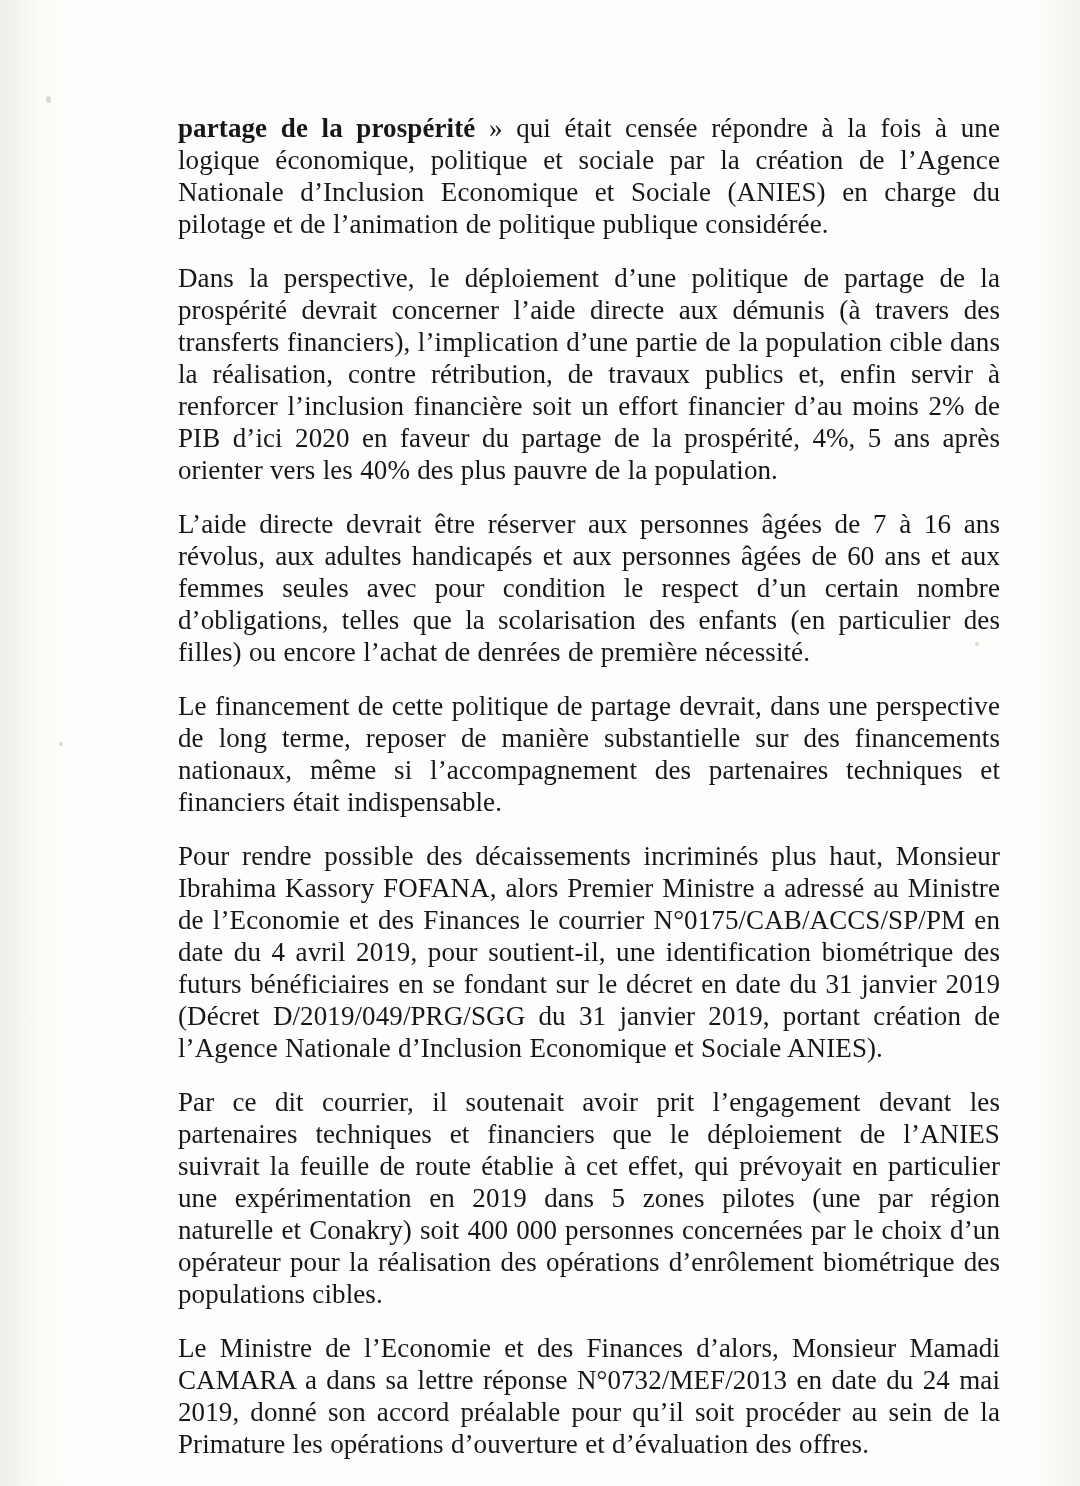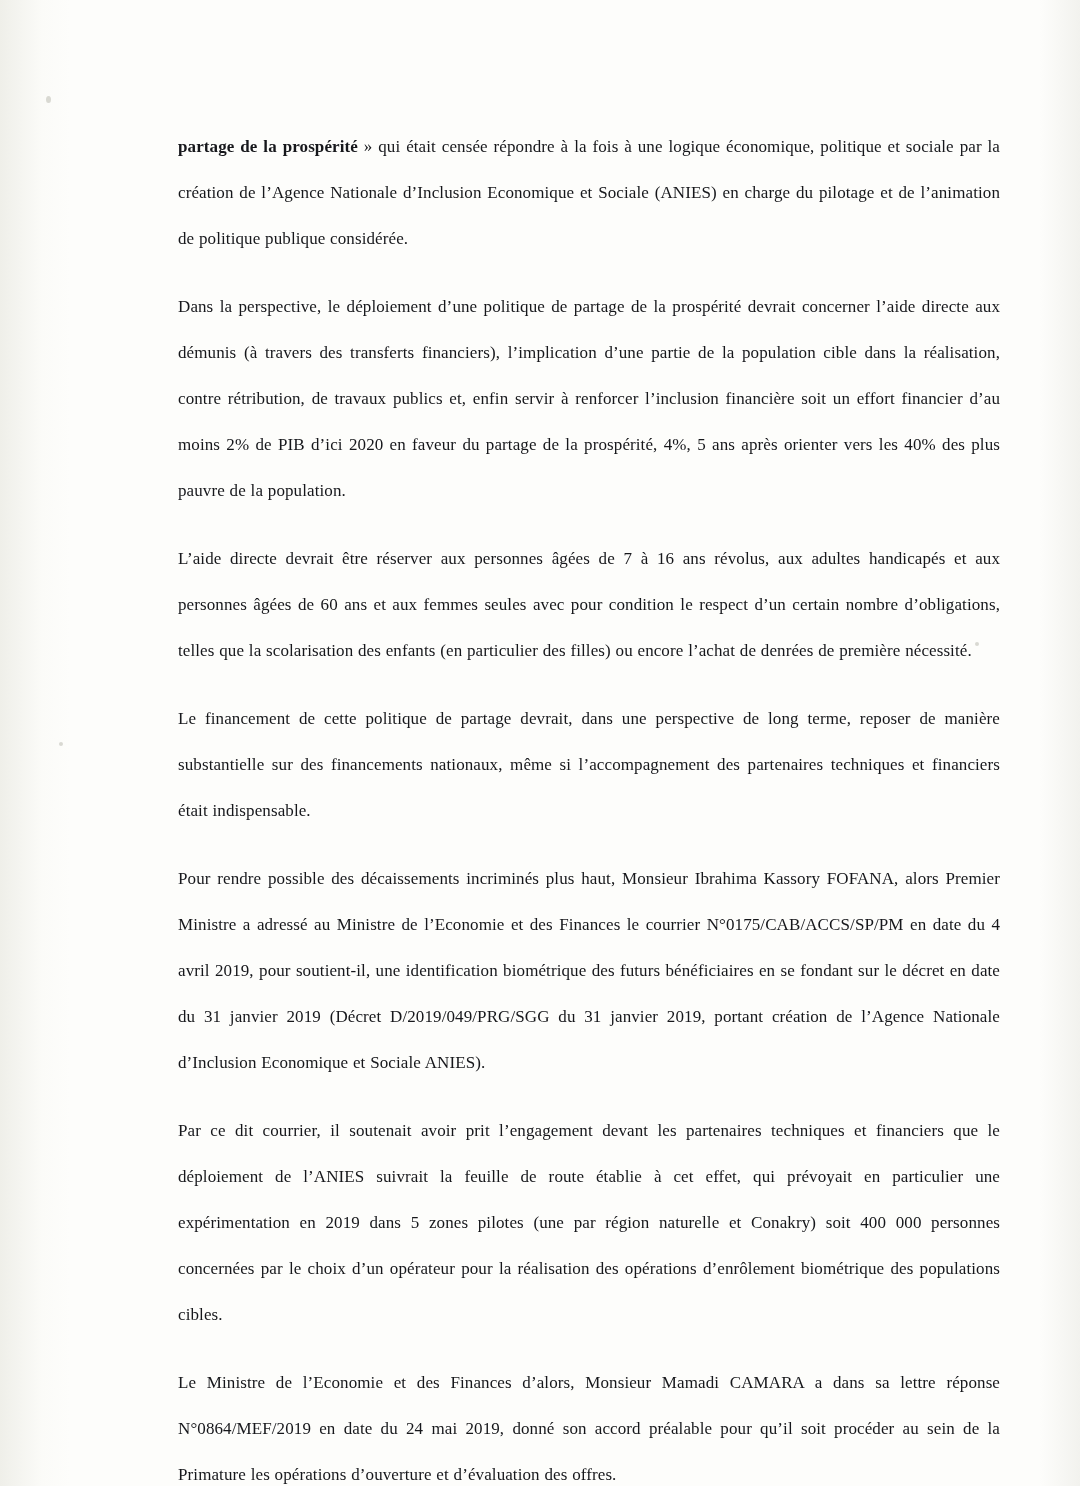--- a/index.html
+++ b/index.html
@@ -44,23 +44,23 @@
     border-radius: 50%;
     pointer-events: none;
   }
   .content {
     position: absolute;
     left: 178px;
     top: 112px;
     width: 822px;
   }
   p.para {
-    margin: 12px 0 22px 0;
-    font-size: 17px;
-    line-height: 46px;
+    margin: 0 0 22px 0;
+    font-size: 27px;
+    line-height: 32px;
     text-align: justify;
     text-justify: inter-word;
     letter-spacing: 0.1px;
     word-spacing: 0.4px;
   }
   p.para:last-child {
     margin-bottom: 0;
   }
   b.bold {
     font-weight: bold;
@@ -82,18 +82,18 @@
 
     <p class="para"><span>L’aide directe devrait être réserver aux personnes âgées de 7 à 16 ans révolus, aux adultes handicapés et aux personnes âgées de 60 ans et aux femmes seules avec pour condition le respect d’un certain nombre d’obligations, telles que la scolarisation des enfants (en particulier des filles) ou encore l’achat de denrées de première nécessité.</span></p>
 
     <p class="para"><span>Le financement de cette politique de partage devrait, dans une perspective de long terme, reposer de manière substantielle sur des financements nationaux, même si l’accompagnement des partenaires techniques et financiers était indispensable.</span></p>
 
     <p class="para"><span>Pour rendre possible des décaissements incriminés plus haut, Monsieur Ibrahima Kassory FOFANA, alors Premier Ministre a adressé au Ministre de l’Economie et des Finances le courrier N°0175/CAB/ACCS/SP/PM en date du 4 avril 2019, pour soutient-il, une identification biométrique des futurs bénéficiaires en se fondant sur le décret en date du 31 janvier 2019 (Décret D/2019/049/PRG/SGG du 31 janvier 2019, portant création de l’Agence Nationale d’Inclusion Economique et Sociale ANIES).</span></p>
 
     <p class="para"><span>Par ce dit courrier, il soutenait avoir prit l’engagement devant les partenaires techniques et financiers que le déploiement de l’ANIES suivrait la feuille de route établie à cet effet, qui prévoyait en particulier une expérimentation en 2019 dans 5 zones pilotes (une par région naturelle et Conakry) soit 400 000 personnes concernées par le choix d’un opérateur pour la réalisation des opérations d’enrôlement biométrique des populations cibles.</span></p>
 
 
-    <p class="para"><span>Le Ministre de l’Economie et des Finances d’alors, Monsieur Mamadi CAMARA a dans sa lettre réponse N°0864/MEF/2019 en date du 24 mai 2019, donné son accord préalable pour qu’il soit procéder au sein de la Primature les opérations d’ouverture et d’évaluation des offres.</span></p>
+    <p class="para"><span>Le Ministre de l’Economie et des Finances d’alors, Monsieur Mamadi CAMARA a dans sa lettre réponse N°0732/MEF/2013 en date du 24 mai 2019, donné son accord préalable pour qu’il soit procéder au sein de la Primature les opérations d’ouverture et d’évaluation des offres.</span></p>
 
     <p class="para"></p>
 
   </div>
 </div>
 
 </body></html>

